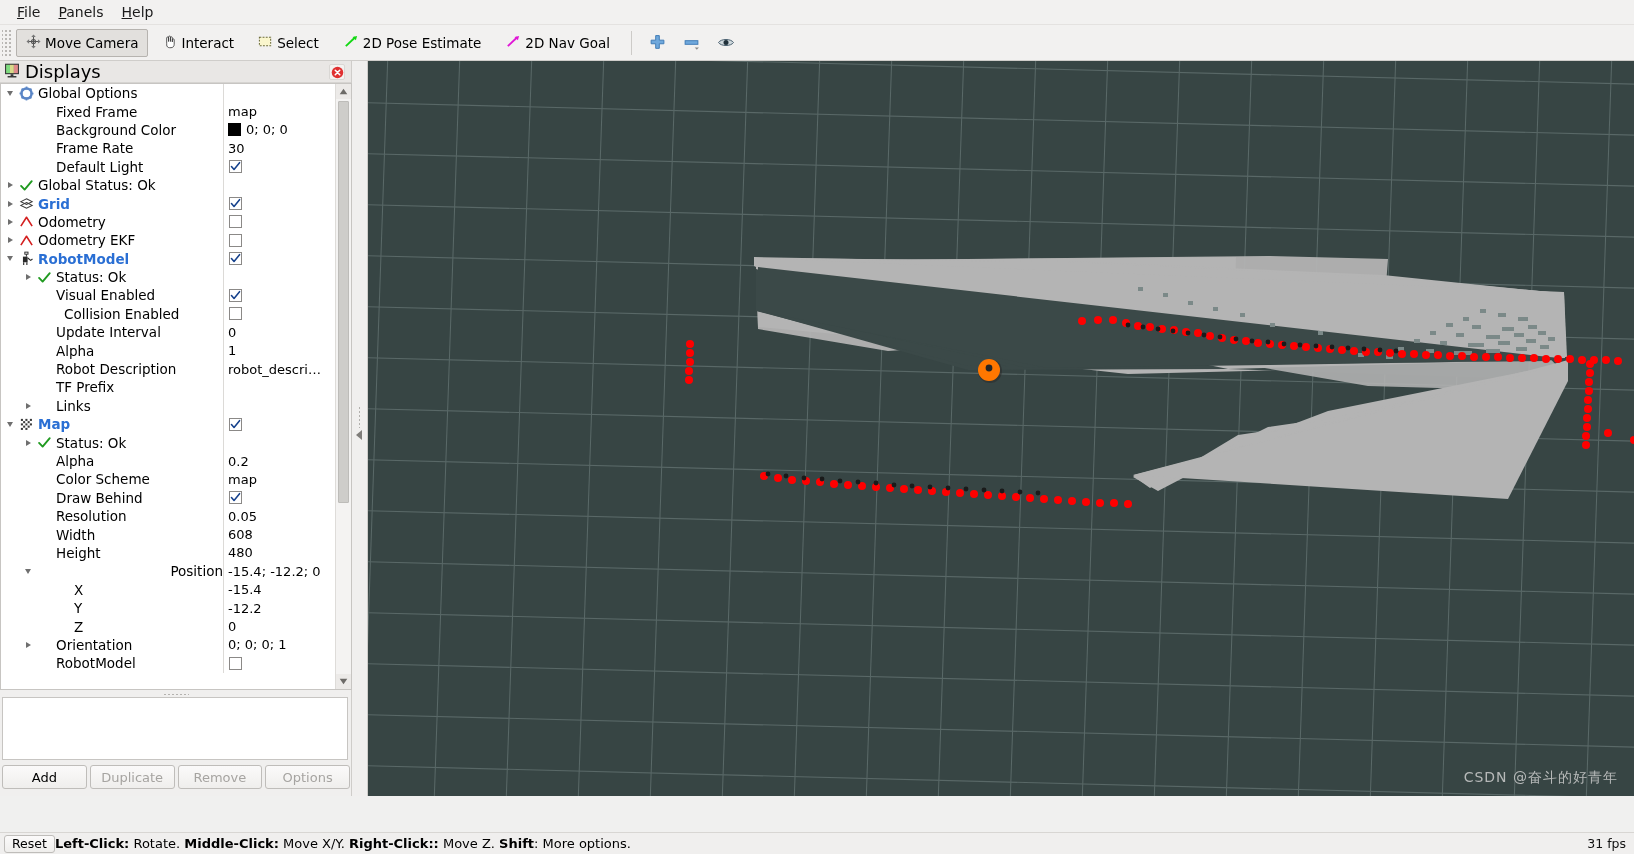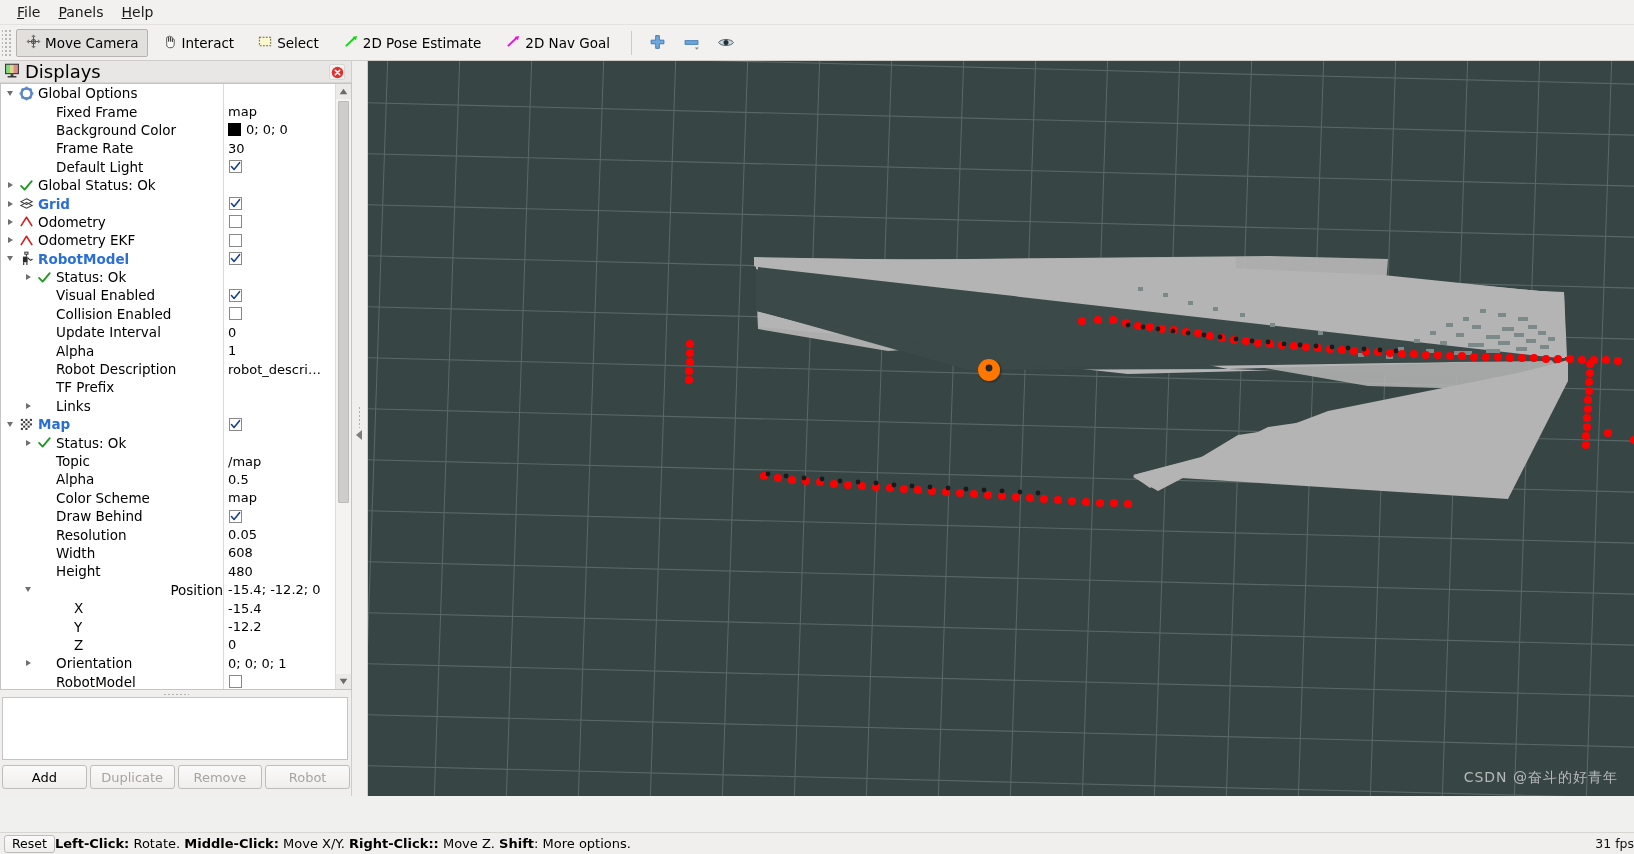--- a/index.html
+++ b/index.html
@@ -205,21 +205,21 @@
     height: 18px; margin-left: 4px; padding: 0 7px;
     background: linear-gradient(#fbfafa, #efeeec);
     border: 1px solid #bfbdba; border-radius: 3px;
     font-size: 12.5px; display: flex; align-items: center; cursor: default;
   }
   .status-hint {
     margin-left: 0; font-size: 13px; white-space: nowrap;
   }
   .status-hint b { font-weight: bold; }
   .fps {
-    position: absolute; right: 0; bottom: 3px;
+    position: absolute; right: 8px; bottom: 3px;
     font-size: 12.5px; color: #111;
   }
   .watermark {
     position: absolute; right: 16px; bottom: 9px;
     font-size: 14px; color: rgba(210,210,210,0.82);
     letter-spacing: 1px; white-space: nowrap;
     pointer-events: none;
   }
 </style>
 </head>
@@ -517,21 +517,21 @@
             </div>
             <div class="tcol-val">
               <span class="cbx">
                 <svg width="11" height="11" viewBox="0 0 12 12">
                   <path d="M1.6 6 L4.4 9.2 L10.4 1.8" fill="none" stroke="#15418c" stroke-width="1.7" stroke-linecap="round" stroke-linejoin="round"></path>
                 </svg>
               </span>
             </div>
           </div>
           <div class="trow">
-            <div class="tcol-name" style="padding-left: 20px;">
+            <div class="tcol-name" style="padding-left: 28px;">
               <span class="twist"></span>
               <span class="titem-icon"></span>
               <span class="tlabel">Collision Enabled</span>
             </div>
             <div class="tcol-val">
               <span class="cbx"></span>
             </div>
           </div>
           <div class="trow">
             <div class="tcol-name" style="padding-left: 20px;">
@@ -623,34 +623,24 @@
                 </svg>
               </span>
               <span class="tlabel">Status: Ok</span>
             </div>
             <div class="tcol-val"></div>
           </div>
           <div class="trow">
             <div class="tcol-name" style="padding-left: 20px;">
               <span class="twist"></span>
               <span class="titem-icon"></span>
-              <span class="tlabel">Topic</span>
-            </div>
-            <div class="tcol-val">
-              <span>/map</span>
-            </div>
-          </div>
-          <div class="trow">
-            <div class="tcol-name" style="padding-left: 20px;">
-              <span class="twist"></span>
-              <span class="titem-icon"></span>
               <span class="tlabel">Alpha</span>
             </div>
             <div class="tcol-val">
-              <span>0.5</span>
+              <span>0.2</span>
             </div>
           </div>
           <div class="trow">
             <div class="tcol-name" style="padding-left: 20px;">
               <span class="twist"></span>
               <span class="titem-icon"></span>
               <span class="tlabel">Color Scheme</span>
             </div>
             <div class="tcol-val">
               <span>map</span>
@@ -784,21 +774,21 @@
     <div class="splitter-dots">
         <i></i>
       </div>
 
     <div class="detail-box"></div>
 
     <div class="btn-row">
       <div class="pbtn">Add</div>
       <div class="pbtn disabled">Duplicate</div>
       <div class="pbtn disabled">Remove</div>
-      <div class="pbtn disabled">Robot</div>
+      <div class="pbtn disabled">Options</div>
     </div>
   </div>
 
   <div class="vsplit">
     <div class="handle">
       <span class="dots"></span>
       <span class="tri"></span>
     </div>
   </div>
 

